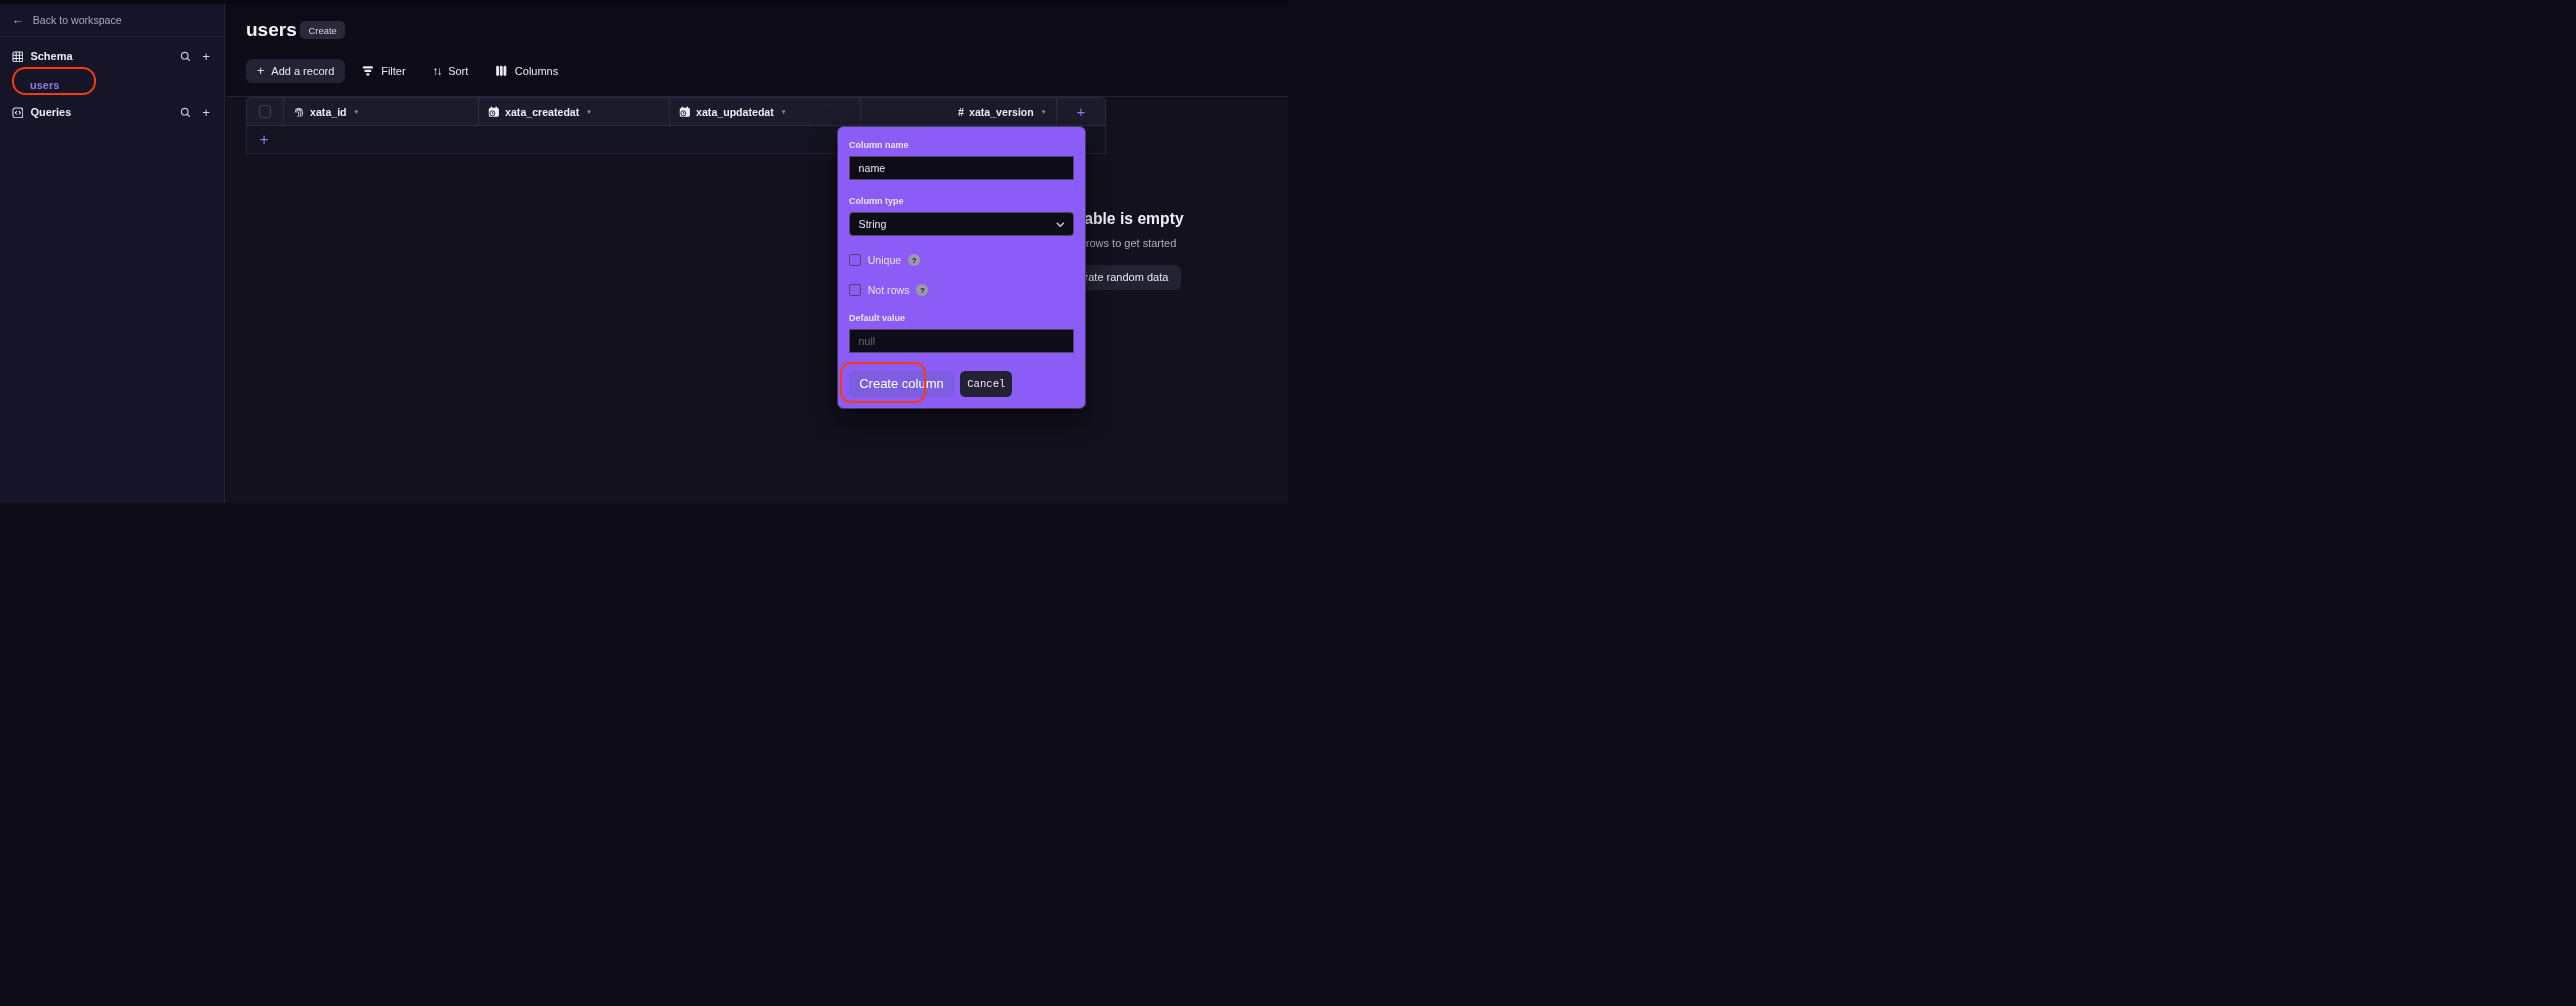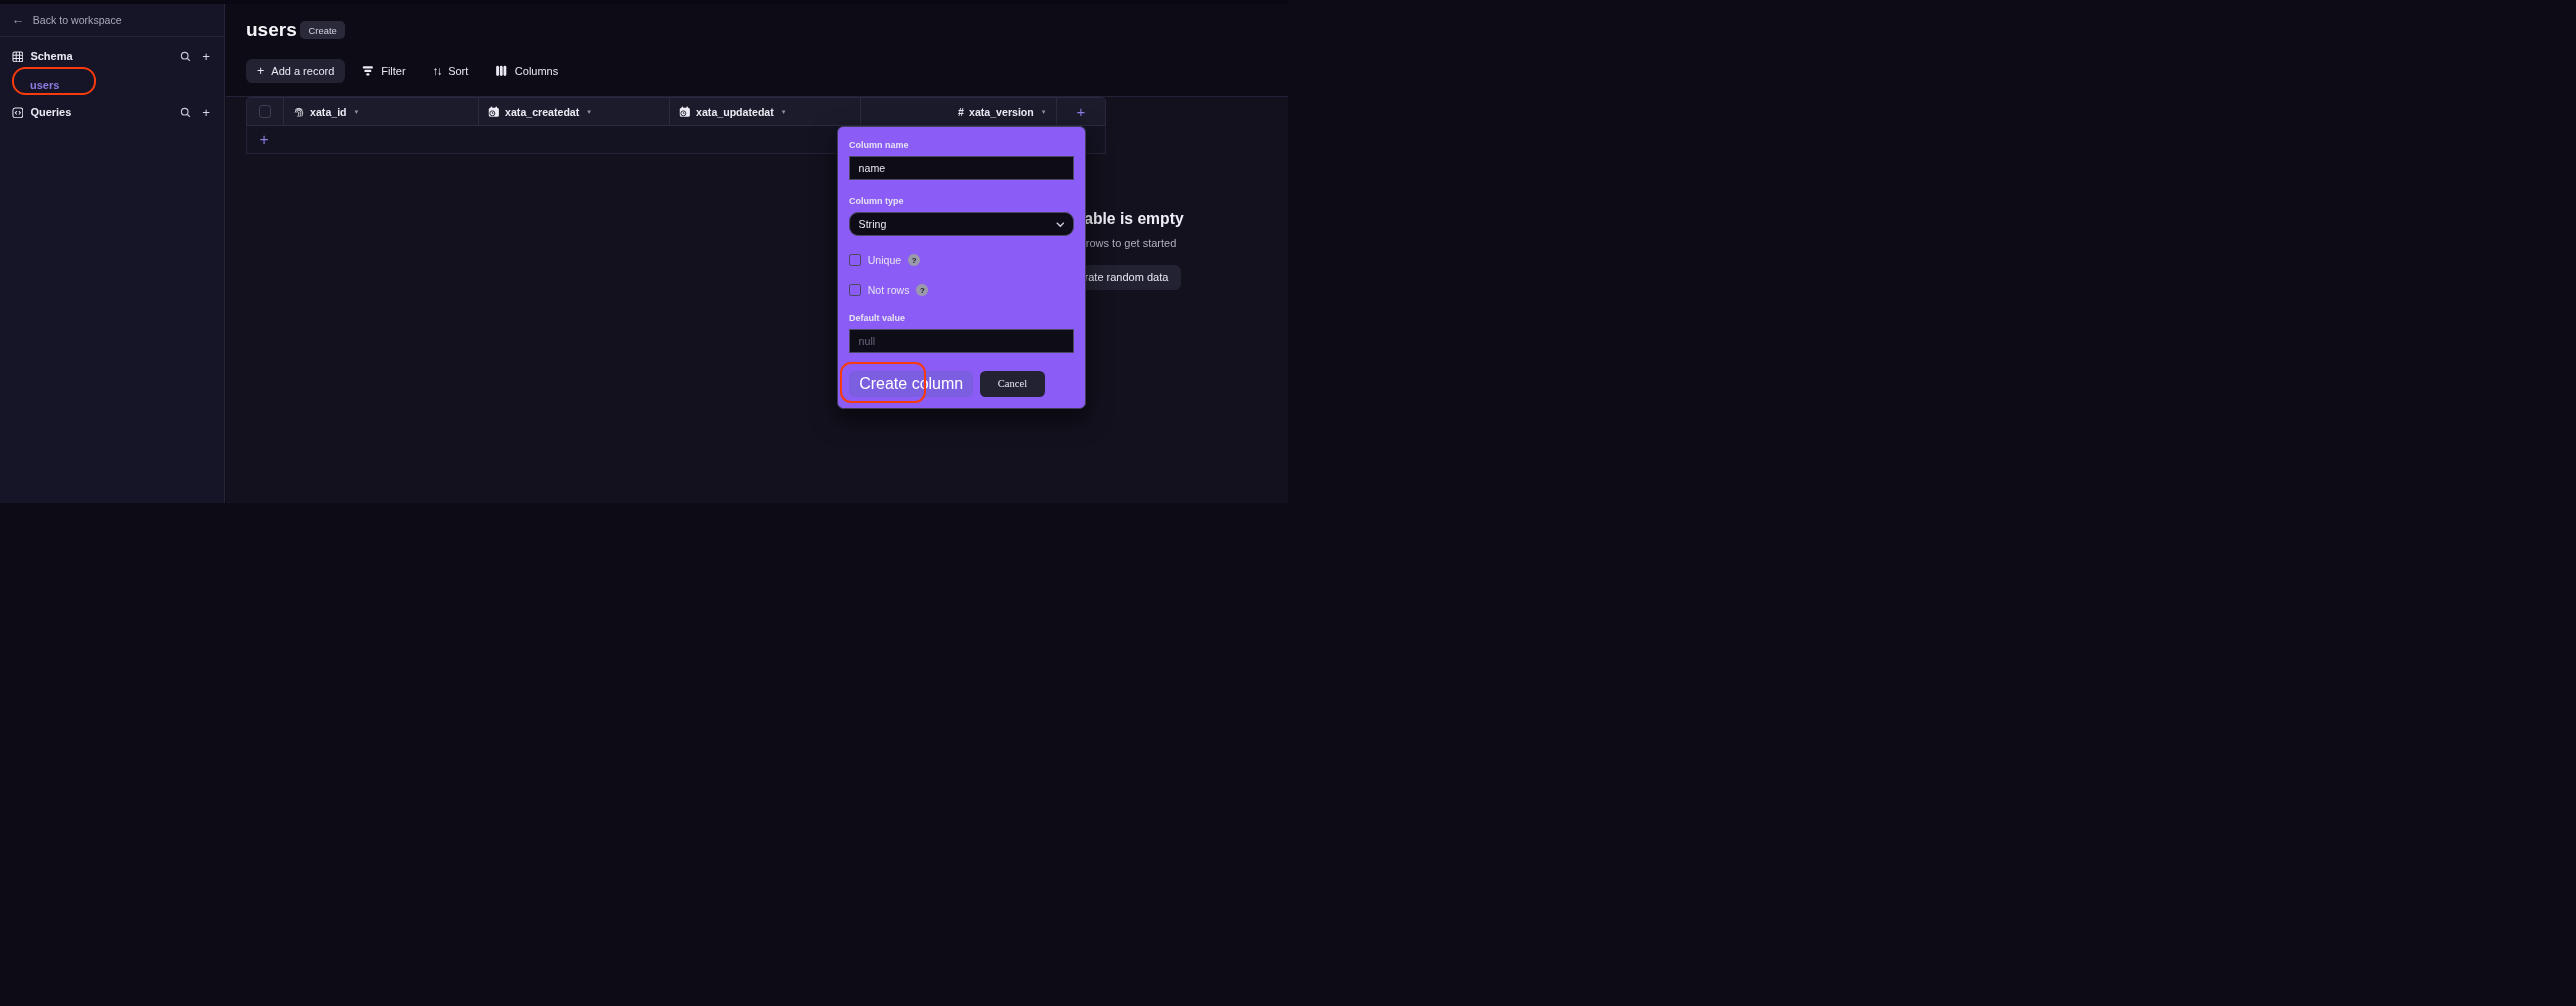--- a/index.html
+++ b/index.html
@@ -127,43 +127,43 @@
   .pop-label { font-size:9px; font-weight:700; color:#e6e5ef; line-height:10.2px; }
   .pop-input {
     margin-top:5.5px; width:100%; height:24px;
     background:#0d0c17; border:0.8px solid #4b4a62; border-radius:0;
     color:#e9e8f2; font-size:10.6px; padding:0 8.6px;
     font-family:"Liberation Sans", sans-serif; outline:none; display:block;
   }
   .pop-input::placeholder { color:#68677c; }
   .pop-select {
     margin-top:5.5px; width:100%; height:24px; position:relative;
-    background:#0d0c17; border:0.8px solid #4b4a62; border-radius:9px;
+    background:#0d0c17; border:0.8px solid #4b4a62; border-radius:4px;
     display:flex; align-items:center; padding:0 8.6px;
     color:#e9e8f2; font-size:10.6px; cursor:pointer;
   }
   .pop-select svg { position:absolute; right:8.6px; top:9.4px; }
   .lbl-type { margin-top:16.4px; }
   .lbl-default { margin-top:17px; }
   .check-row { display:flex; align-items:center; gap:7px; margin-top:18px; }
   .small-check { width:11.7px; height:11.7px; border:1.2px solid #4a4960; border-radius:2.3px; cursor:pointer; flex:none; }
   .check-row .clbl { font-size:10.6px; color:#e6e5ef; }
   .qbadge {
     width:11.7px; height:11.7px; border-radius:50%; background:#9b9aab;
     color:#15141f; font-size:7.8px; font-weight:700;
     display:flex; align-items:center; justify-content:center; cursor:pointer;
   }
   .pop-buttons { display:flex; gap:6.3px; margin-top:18px; }
   .btn-create {
     height:26px; padding:0 10.2px; background:#7b5fe0; border:none; border-radius:5.5px;
-    color:#ffffff; font-size:16px; font-family:"Liberation Sans", sans-serif; cursor:pointer;
+    color:#ffffff; font-size:13px; font-family:"Liberation Sans", sans-serif; cursor:pointer;
   }
   .btn-cancel {
-    height:26px; padding:0 18px; background:#232232; border:none; border-radius:5.5px;
-    color:#e9e8f2; font-size:10.6px; font-family:Liberation Serif, serif; cursor:pointer;
+    height:26px; padding:0 7px; background:#232232; border:none; border-radius:5.5px;
+    color:#e9e8f2; font-size:10.6px; font-family:Liberation Mono, monospace; cursor:pointer;
   }
 
   svg { display:block; }
 </style>
 </head>
 <body>
 
 <div class="abs topstrip"></div>
 
 <div class="abs main-top"></div>

